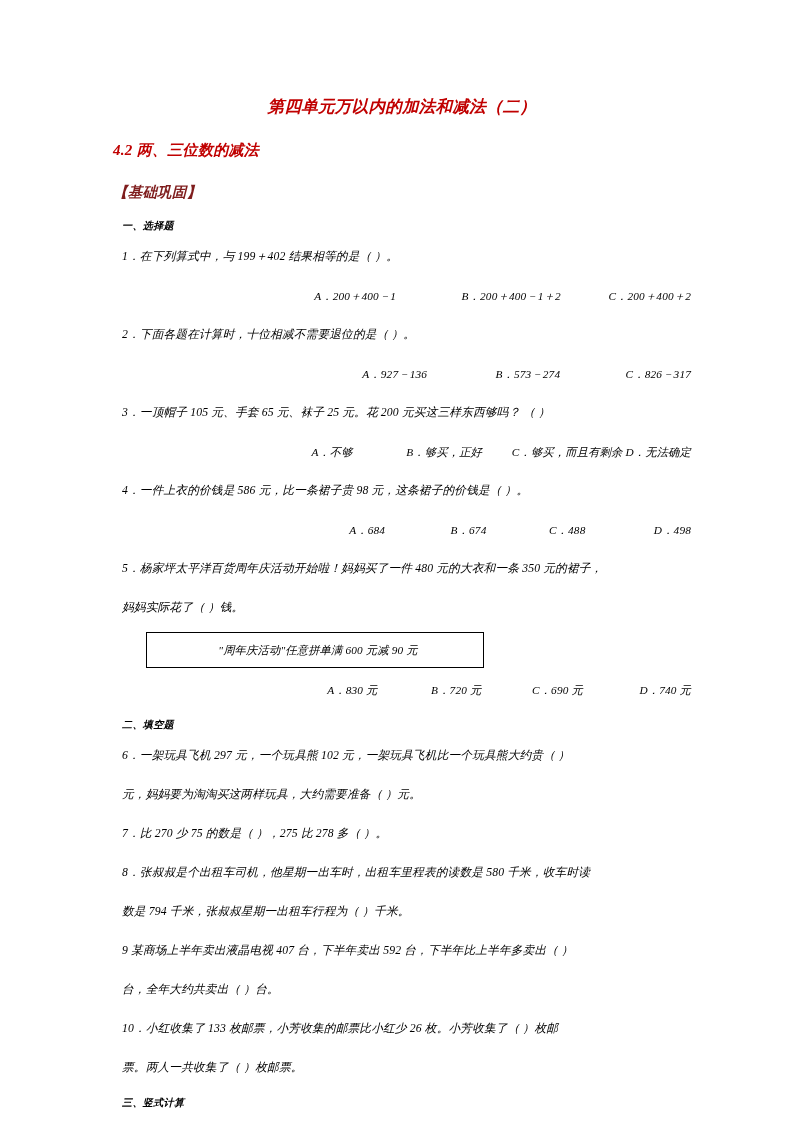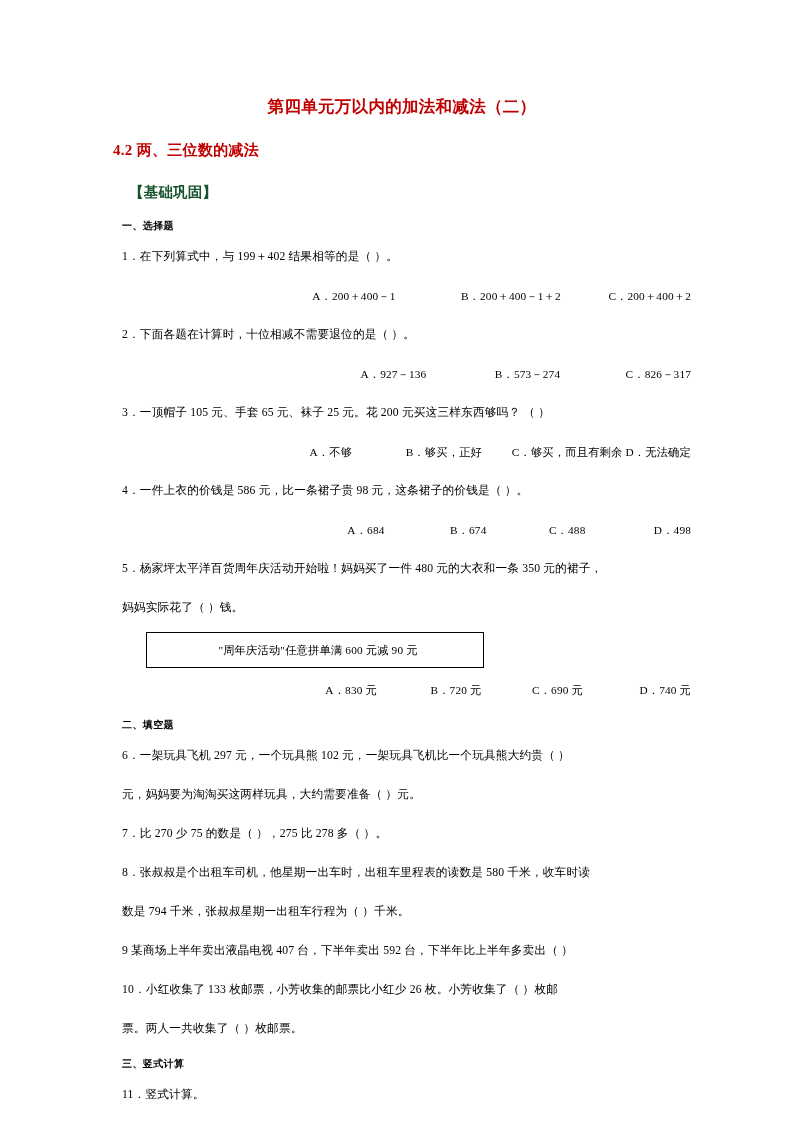--- a/index.html
+++ b/index.html
@@ -14,20 +14,21 @@
     font-family: "Liberation Serif", "DejaVu Serif", serif;
     color: #000000;
     overflow: hidden;
   }
   .page {
     position: absolute;
     left: 0; top: 0;
     width: 793px;
     height: 1122px;
     background: #ffffff;
+    font-style: italic;
   }
   .content {
     position: absolute;
     left: 113px;
     top: 95px;
     width: 578px;
   }
 
   
   .doc-title {
@@ -44,24 +45,24 @@
     color: #C00000;
     font-weight: bold;
     font-size: 15px;
     line-height: 1.5;
     margin: 0;
     padding: 0;
     margin-top: 19px;
     letter-spacing: 0.3px;
   }
   .section-red {
-    color: #14532d;
+    color: #7f1d1d;
     font-weight: bold;
     font-size: 14.5px;
-    margin: 16px;
+    margin: 0;
     padding: 0;
     margin-top: 22px;
     letter-spacing: 0.2px;
   }
 
   
   .sub-heading {
     font-weight: bold;
     font-size: 10px;
     margin: 0;
@@ -149,20 +150,21 @@
 
     <div class="q-line">6．一架玩具飞机 297 元，一个玩具熊 102 元，一架玩具飞机比一个玩具熊大约贵（            ）</div>
     <div class="q-line">元，妈妈要为淘淘买这两样玩具，大约需要准备（          ）元。</div>
 
     <div class="q-line">7．比 270 少 75 的数是（        ），275 比 278 多（         ）。</div>
 
     <div class="q-line">8．张叔叔是个出租车司机，他星期一出车时，出租车里程表的读数是 580 千米，收车时读</div>
     <div class="q-line">数是 794 千米，张叔叔星期一出租车行程为（           ）千米。</div>
 
     <div class="q-line">9 某商场上半年卖出液晶电视 407 台，下半年卖出 592 台，下半年比上半年多卖出（           ）</div>
+    <div class="q-line">台，全年大约共卖出（           ）台。</div>
 
     <div class="q-line">10．小红收集了 133 枚邮票，小芳收集的邮票比小红少 26 枚。小芳收集了（           ）枚邮</div>
     <div class="q-line">票。两人一共收集了（           ）枚邮票。</div>
 
     <div class="sub-heading tight">三、竖式计算</div>
 
     <div class="q-line">11．竖式计算。</div>
 
   </div>
 </div>

